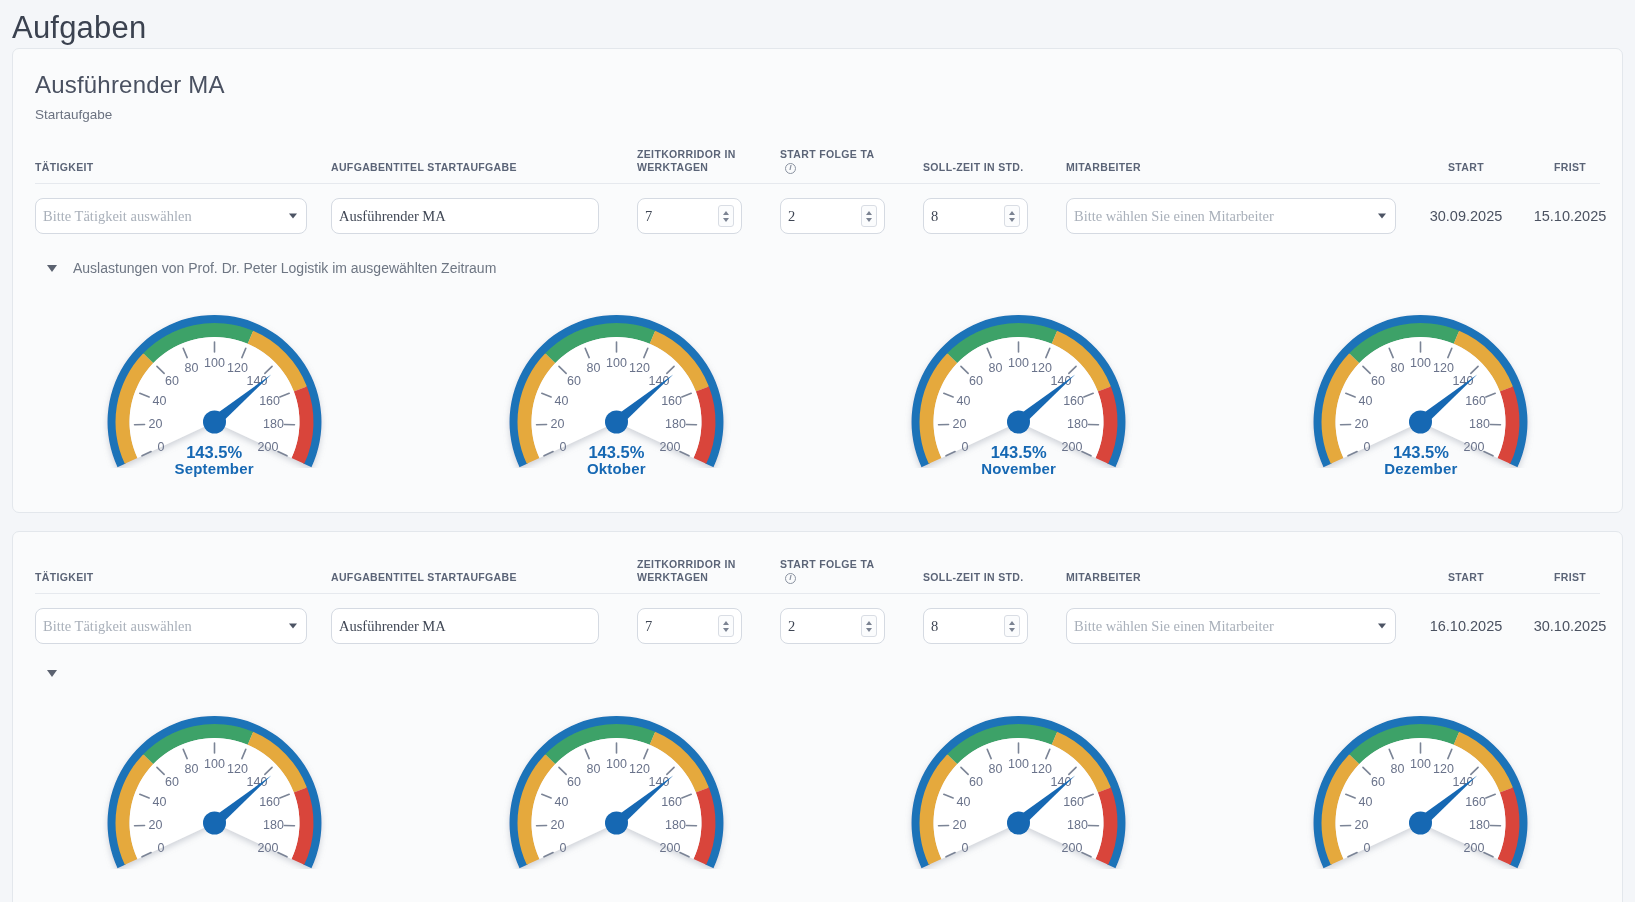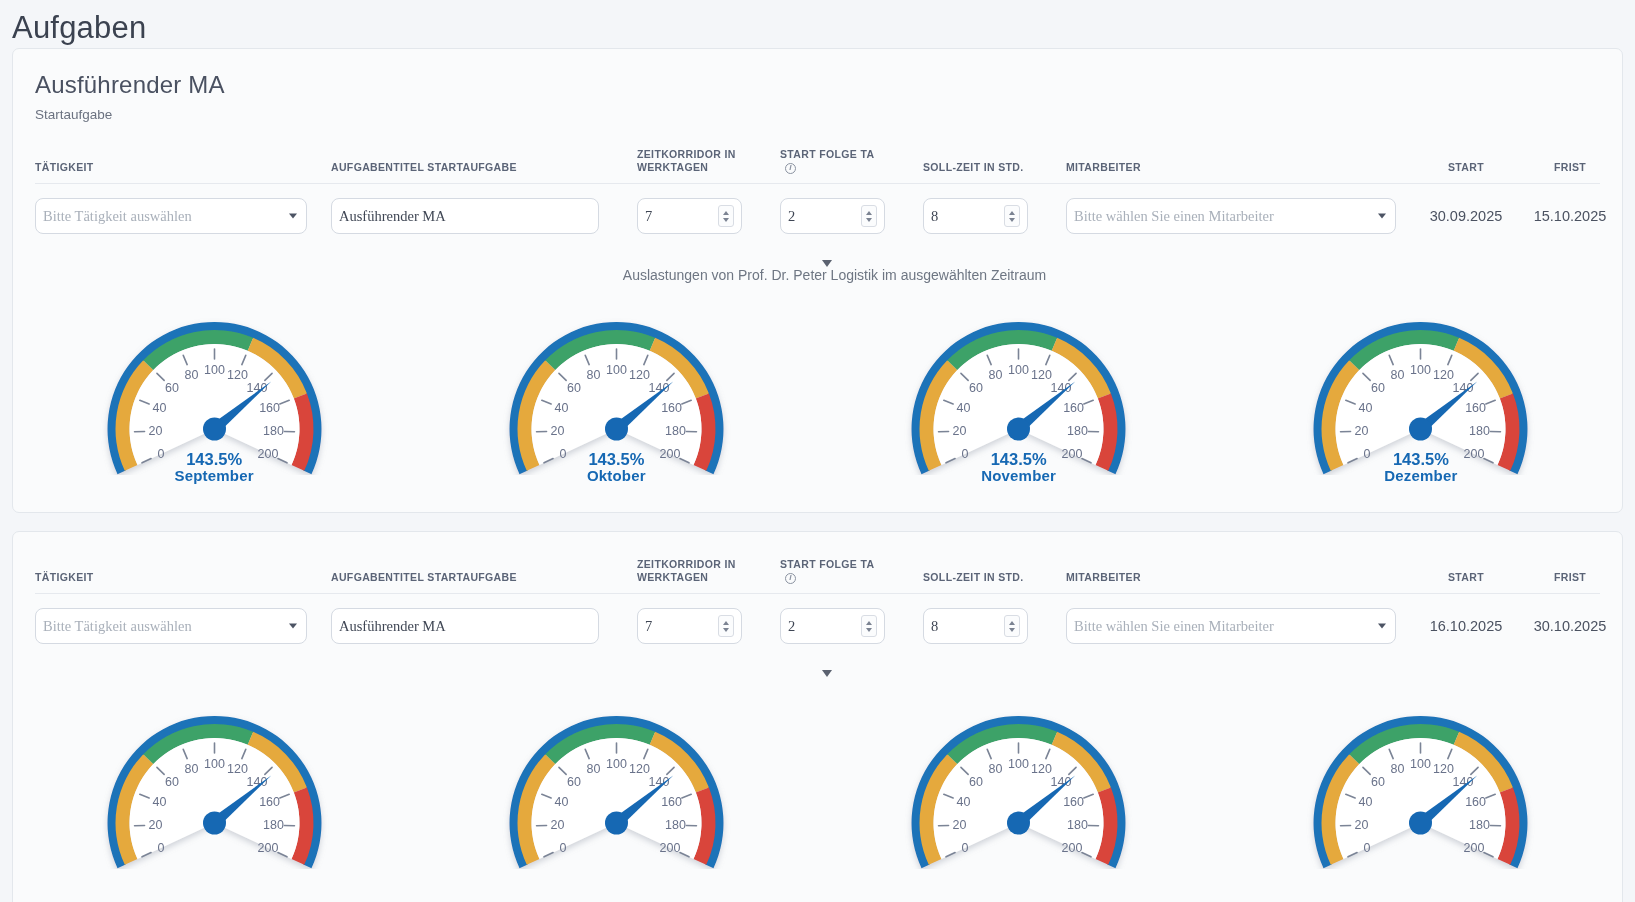--- a/index.html
+++ b/index.html
@@ -121,21 +121,20 @@
     margin-left: 5px; vertical-align: 1px;
     font-style: italic; line-height: 1;
   }
 
   
   .collapse-row {
     display: flex; align-items: center;
     padding: 10px 0 6px 34px;
     font-size: 14px; color: #6e7683;
     font-weight: 400;
-    flex-direction: column;
   }
   .tri {
     width: 0; height: 0;
     border-left: 5.5px solid transparent;
     border-right: 5.5px solid transparent;
     border-top: 7px solid #5b6270;
     margin-right: 16px;
   }
 
   

